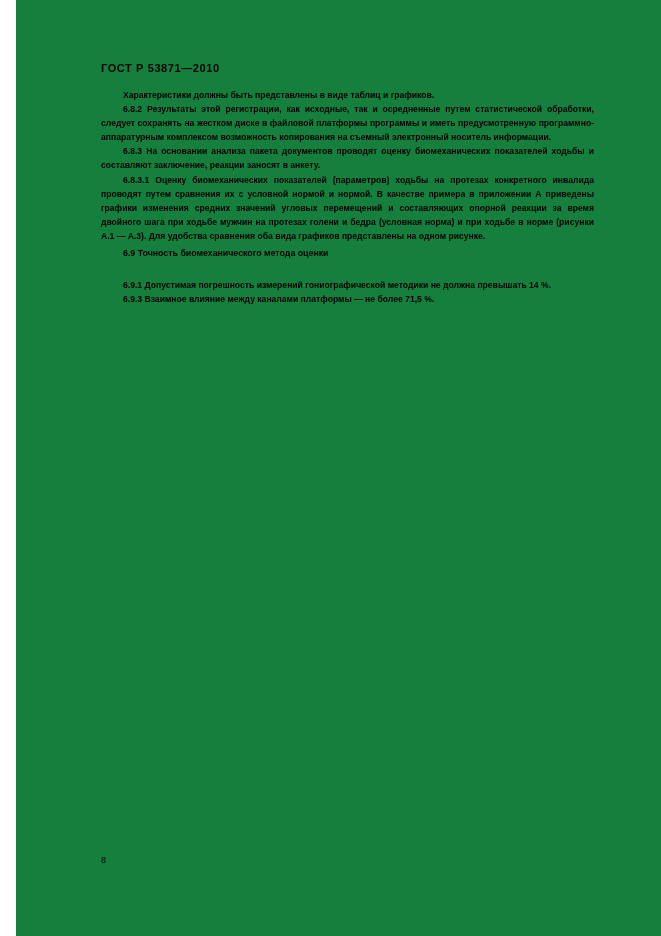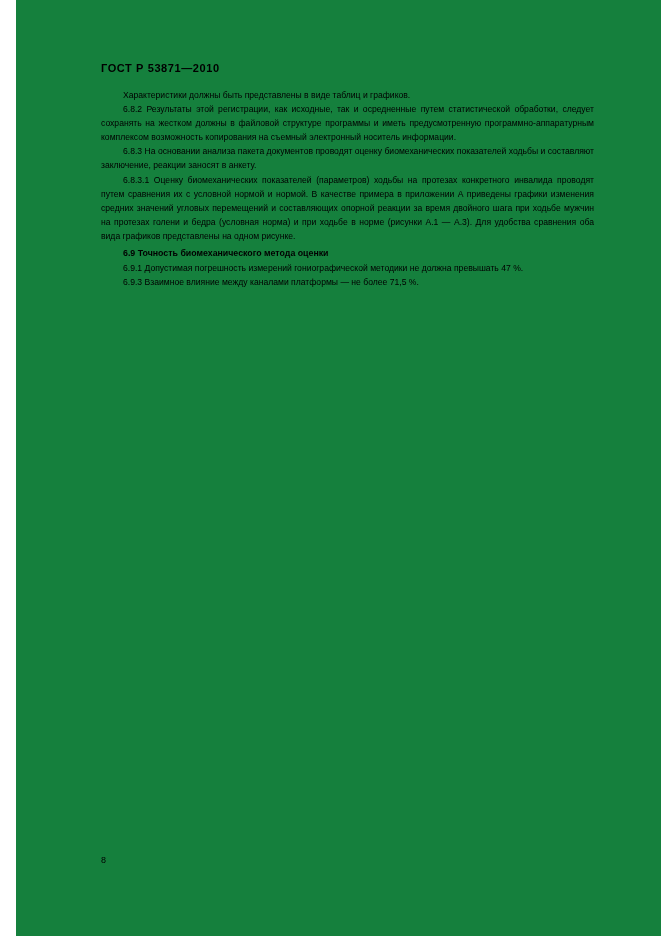--- a/index.html
+++ b/index.html
@@ -35,50 +35,51 @@
     left: 85px;
     top: 88px;
     width: 493px;
   }
   p {
     margin: 0 0 0 0;
     font-size: 8.6px;
     line-height: 14.1px;
     text-align: justify;
     text-justify: inter-word;
+    font-weight: bold;
   }
   p.indent {
     text-indent: 22px;
   }
   p.subhead {
     font-weight: bold;
     text-indent: 22px;
     margin-top: 3px;
-    margin-bottom: 1px;
+    margin-bottom: 18px;
     font-size: 8.8px;
   }
   .pagenum {
     position: absolute;
     left: 85px;
     top: 855px;
     font-size: 9px;
   }
 </style>
 </head>
 <body>
 
 <div class="page">
 
   <div class="header">ГОСТ Р 53871—2010</div>
 
   <div class="content">
     <p class="indent">Характеристики должны быть представлены в виде таблиц и графиков.</p>
-    <p class="indent">6.8.2  Результаты этой регистрации, как исходные, так и осредненные путем статистической обработки, следует сохранять на жестком должны в файловой структуре программы и иметь предусмотренную программно-аппаратурным комплексом возможность копирования на съемный электронный носитель информации.</p>
+    <p class="indent">6.8.2  Результаты этой регистрации, как исходные, так и осредненные путем статистической обработки, следует сохранять на жестком диске в файловой платформы программы и иметь предусмотренную программно-аппаратурным комплексом возможность копирования на съемный электронный носитель информации.</p>
     <p class="indent">6.8.3  На основании анализа пакета документов проводят оценку биомеханических показателей ходьбы и составляют заключение, реакции заносят в анкету.</p>
     <p class="indent">6.8.3.1  Оценку биомеханических показателей (параметров) ходьбы на протезах конкретного инвалида проводят путем сравнения их с условной нормой и нормой. В качестве примера в приложении А приведены графики изменения средних значений угловых перемещений и составляющих опорной реакции за время двойного шага при ходьбе мужчин на протезах голени и бедра (условная норма) и при ходьбе в норме (рисунки А.1 — А.3). Для удобства сравнения оба вида графиков представлены на одном рисунке.</p>
     <p class="subhead">6.9  Точность биомеханического метода оценки</p>
-    <p class="indent">6.9.1  Допустимая погрешность измерений гониографической методики не должна превышать 47 %.</p>
+    <p class="indent">6.9.1  Допустимая погрешность измерений гониографической методики не должна превышать 14 %.</p>
     <p class="indent">6.9.3  Взаимное влияние между каналами платформы — не более 71,5 %.</p>
   </div>
 
   <div class="pagenum">8</div>
 
 </div>
 
 </body></html>

